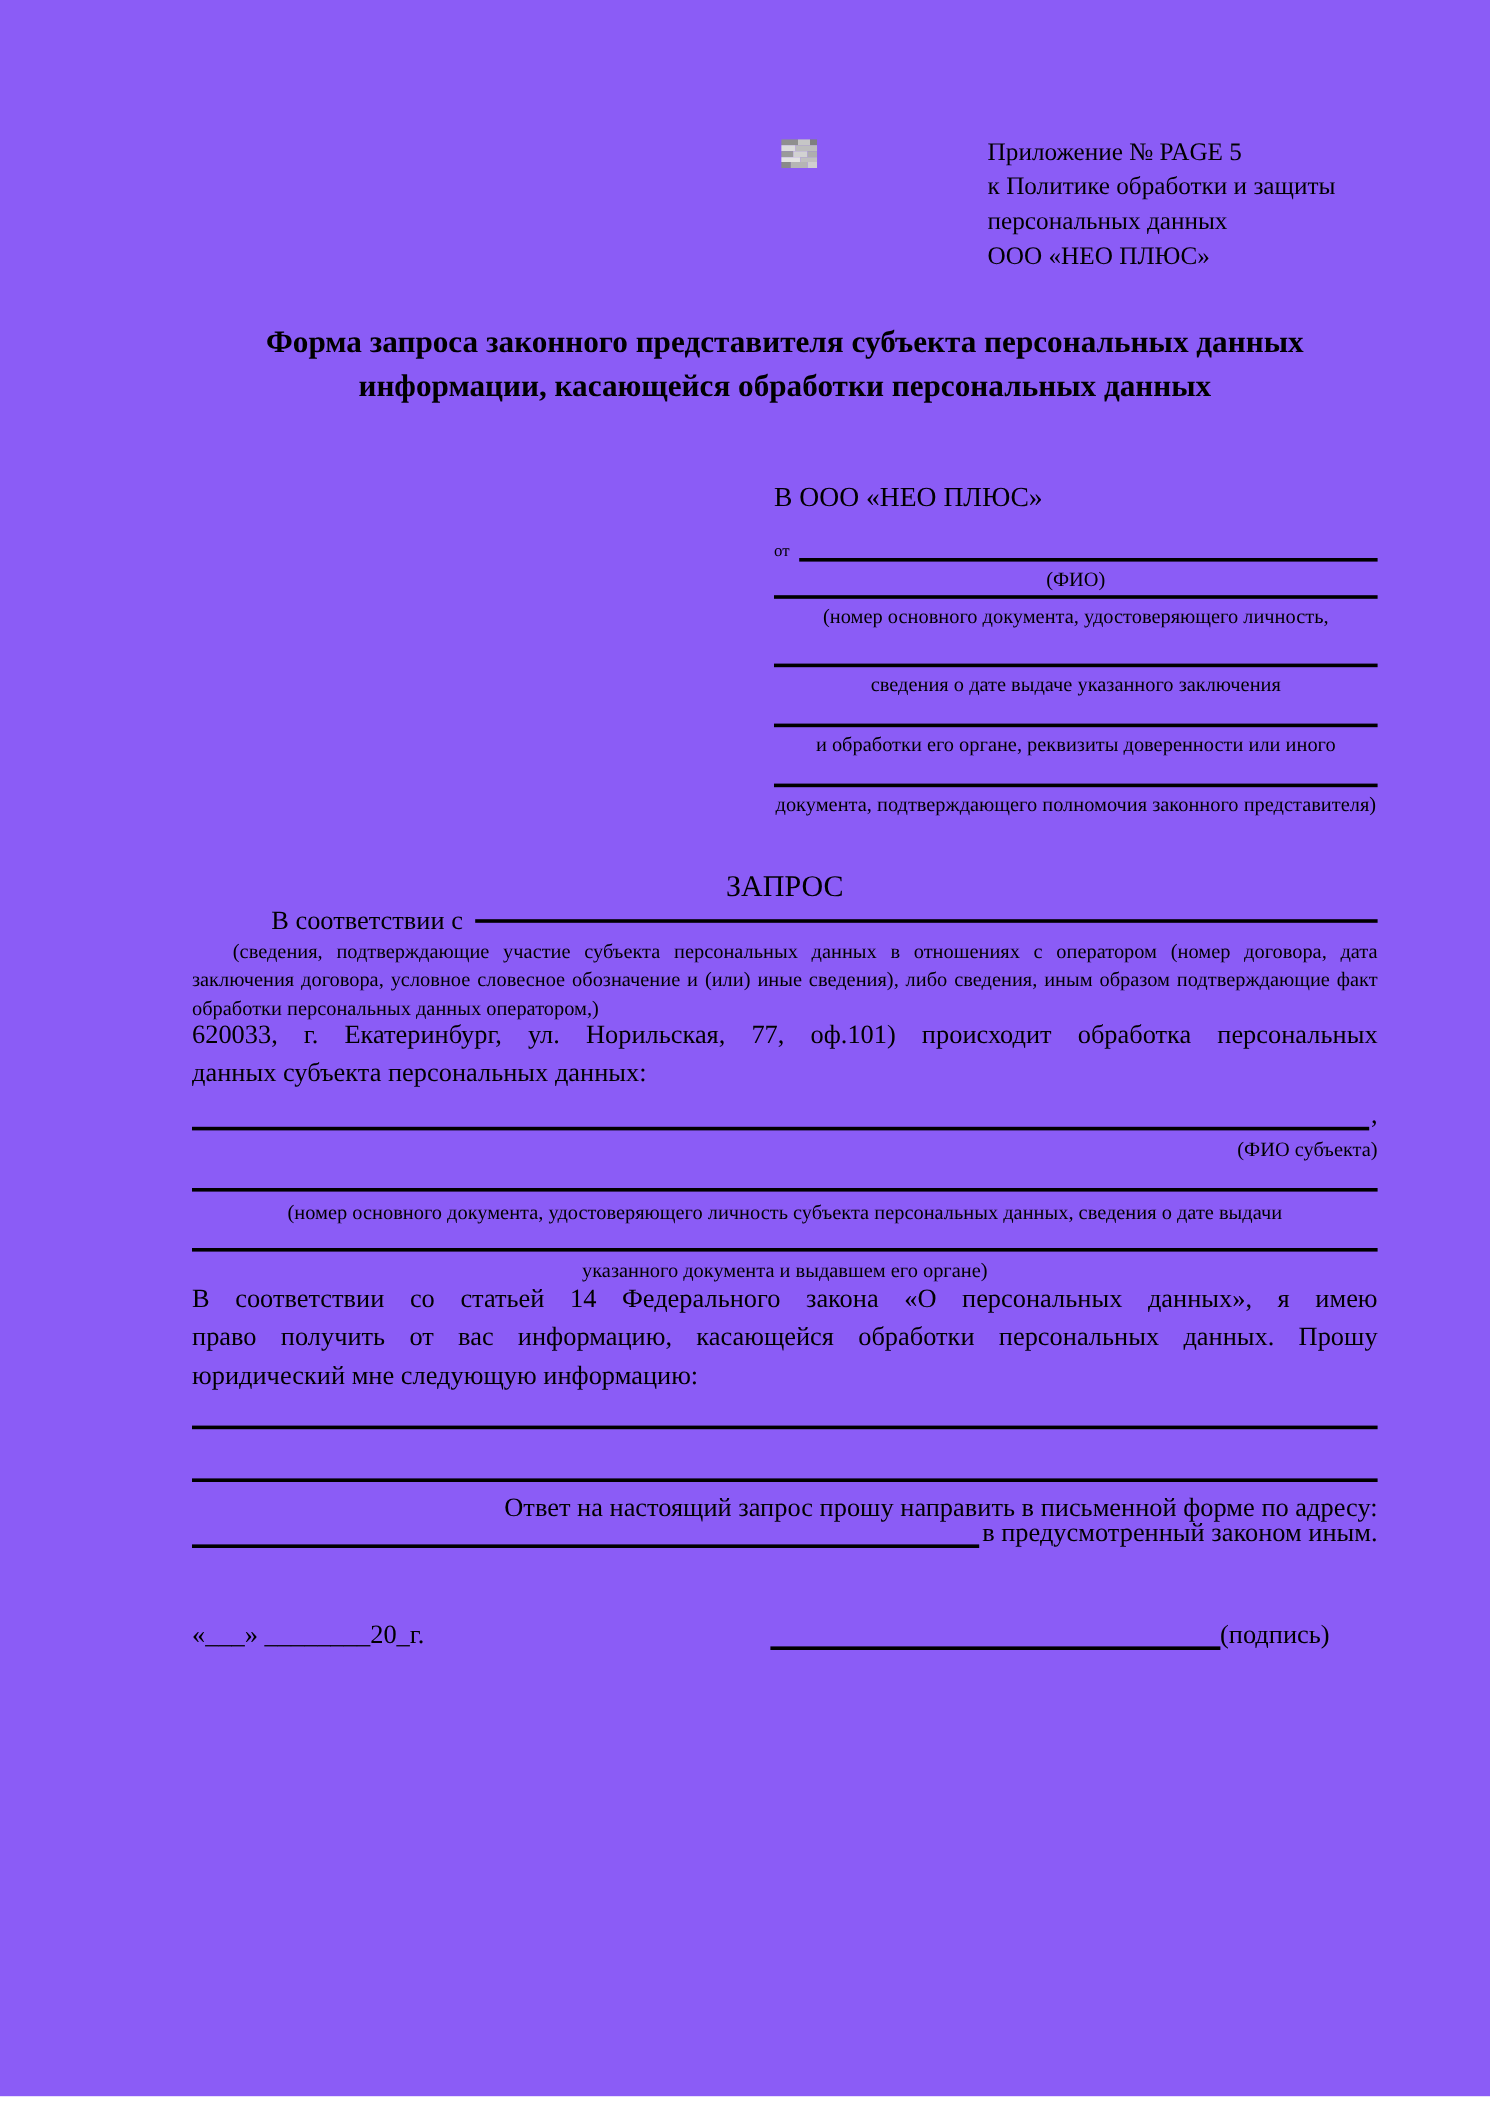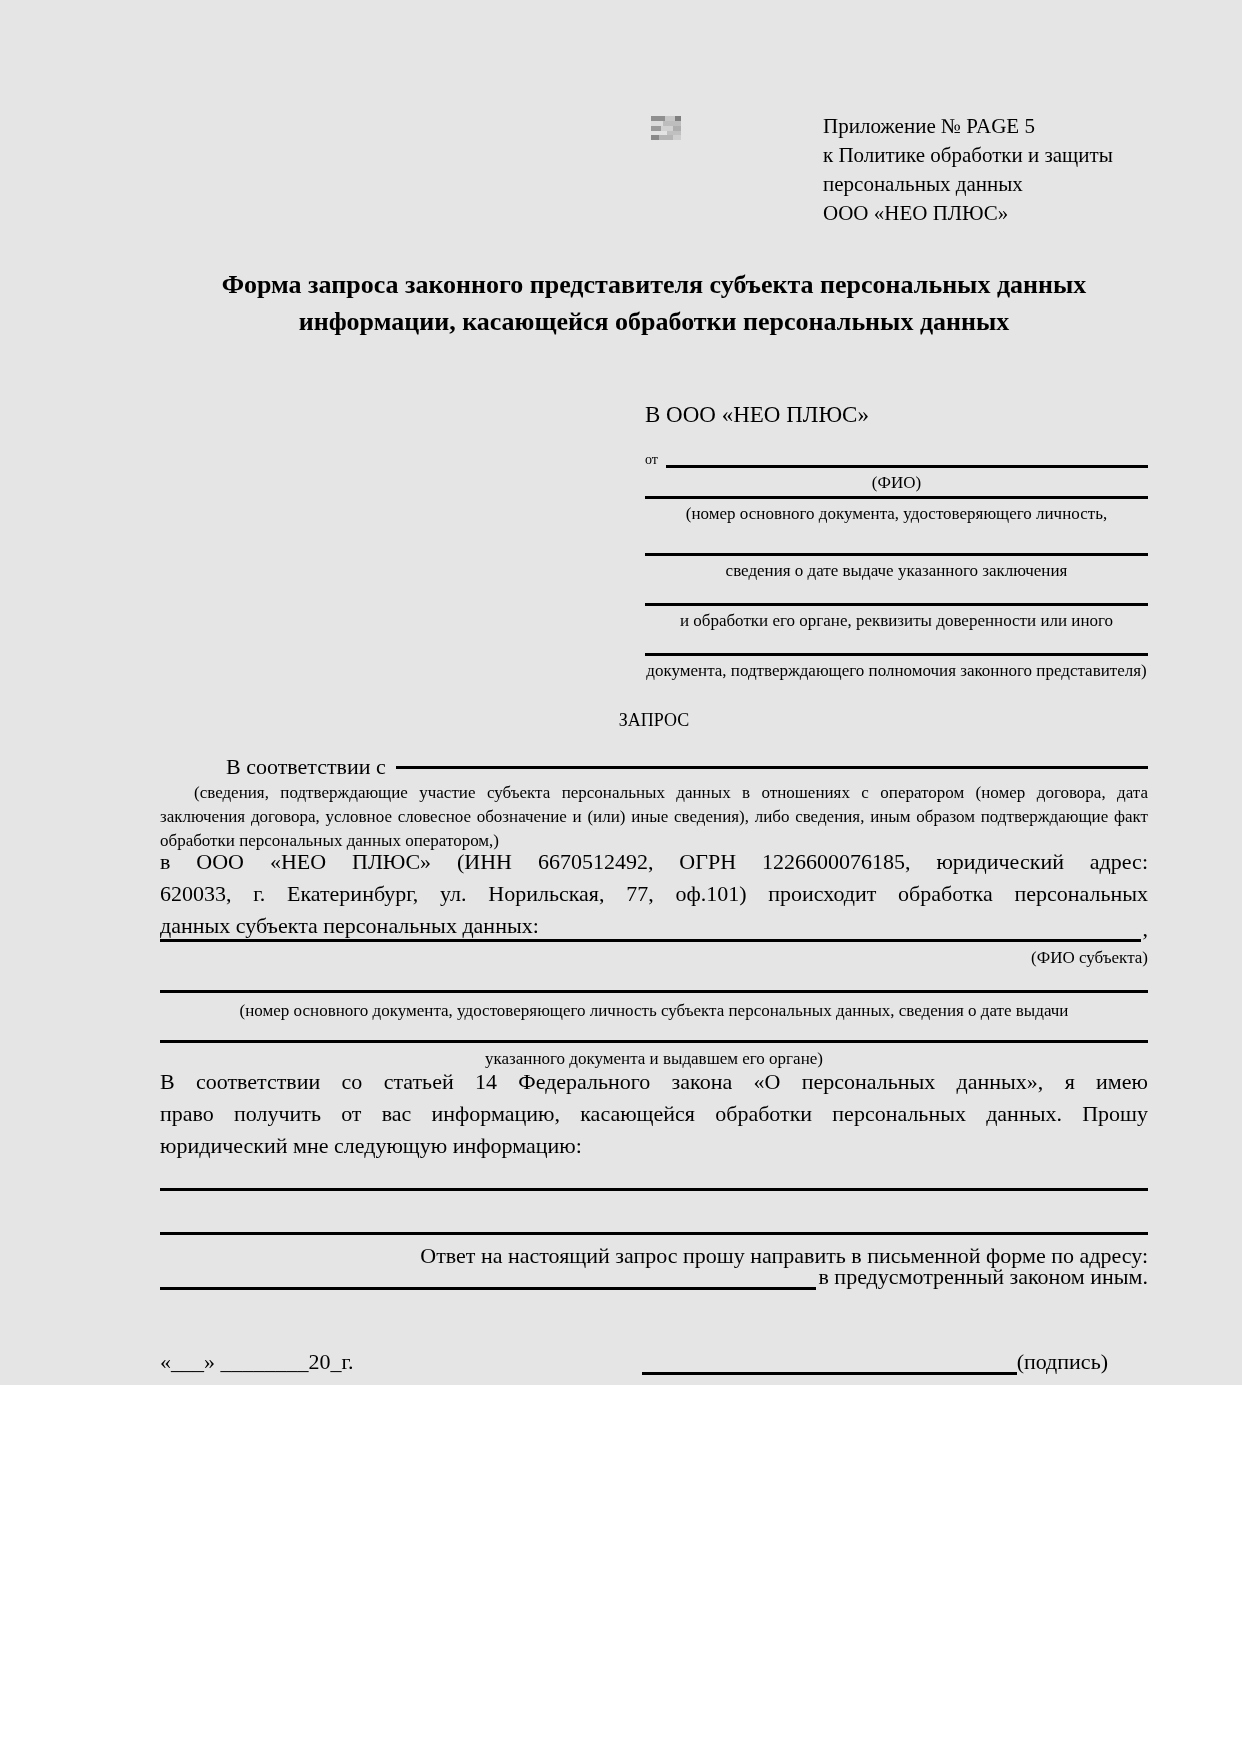--- a/index.html
+++ b/index.html
@@ -1,20 +1,20 @@
 <!DOCTYPE html>
 <html lang="ru"><head>
 <meta charset="utf-8">
 <style>
   html, body { margin: 0; padding: 0; background: #ffffff; }
   .page {
     position: relative;
     width: 1242px;
-    height: 1385px;
-    background: #e5e5e5;
+    height: 1747px;
+    background: #8b5cf6;
     color: #000000;
     font-family: "Liberation Serif", "DejaVu Serif", serif;
     overflow: hidden;
   }
 
   
   .artifact { position: absolute; left: 651px; top: 116px; width: 30px; height: 27px; }
 
   
   .header-block {
@@ -35,21 +35,21 @@
   .fill { flex: 1; border-bottom: 3px solid #000; }
   .cap { font-size: 17px; line-height: 21px; text-align: center; white-space: nowrap; margin-top: 4px; }
   .u-line { border-bottom: 3px solid #000; height: 0; }
   .g1 .u-line { margin-top: 3px; }
   .g2 .u-line { margin-top: 29px; }
   .g3 .u-line { margin-top: 22px; }
   .g4 .u-line { margin-top: 22px; }
 
   
   .abs { position: absolute; left: 160px; width: 988px; }
-  .req-heading { top: 710px; text-align: center; font-size: 18px; }
+  .req-heading { top: 726px; text-align: center; font-size: 25px; }
   .basis-row { top: 752px; display: flex; align-items: center; gap: 10px; height: 30px; font-size: 22px; padding-left: 66px; box-sizing: border-box; }
   .fine-print { top: 781px; font-size: 17px; line-height: 24px; }
   .jline { text-align: justify; text-align-last: justify; }
   .lastline { text-align: left; }
   .fp-indent { text-indent: 34px; }
   .body-par { font-size: 22px; line-height: 32px; }
   .operator-par { top: 846px; }
   .subject-row { top: 914px; display: flex; align-items: flex-end; height: 28px; font-size: 22px; }
   .subject-cap { position: absolute; left: 560px; top: 948px; width: 588px; text-align: right; font-size: 17px; white-space: nowrap; }
   .hline { position: absolute; left: 160px; width: 988px; height: 3px; background: #000; }
@@ -133,21 +133,20 @@
     <span class="fill"></span>
   </div>
 
   <div class="abs fine-print">
     <div class="jline fp-indent">(сведения, подтверждающие участие субъекта персональных данных в отношениях с оператором (номер договора, дата</div>
     <div class="jline">заключения договора, условное словесное обозначение и (или) иные сведения), либо сведения, иным образом подтверждающие факт</div>
     <div class="lastline">обработки персональных данных оператором,)</div>
   </div>
 
   <div class="abs body-par operator-par">
-    <div class="jline">в ООО «НЕО ПЛЮС» (ИНН 6670512492, ОГРН 1226600076185, юридический адрес:</div>
     <div class="jline">620033, г. Екатеринбург, ул. Норильская, 77, оф.101)  происходит обработка персональных</div>
     <div class="lastline">данных субъекта персональных данных:</div>
   </div>
 
   <div class="abs subject-row">
     <span class="fill"></span>
     <span class="comma">,</span>
   </div>
   <div class="subject-cap">(ФИО субъекта)</div>
 

